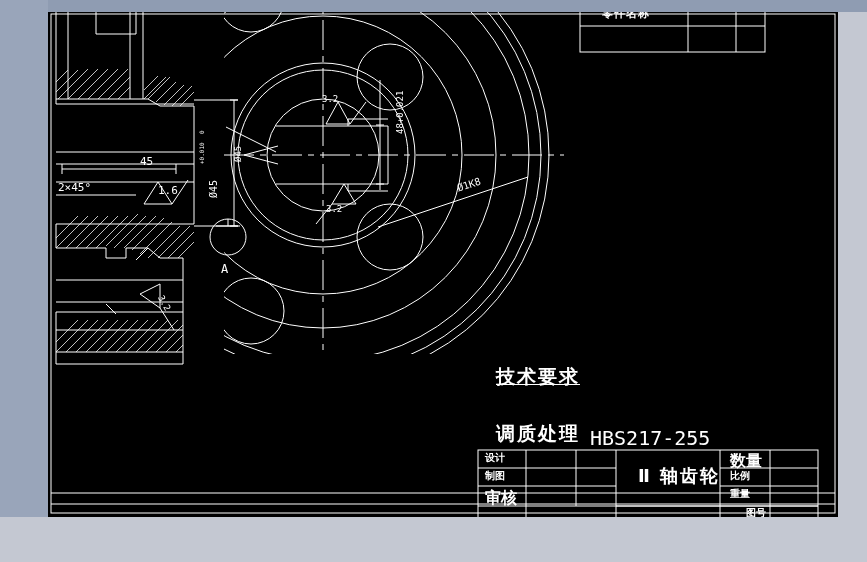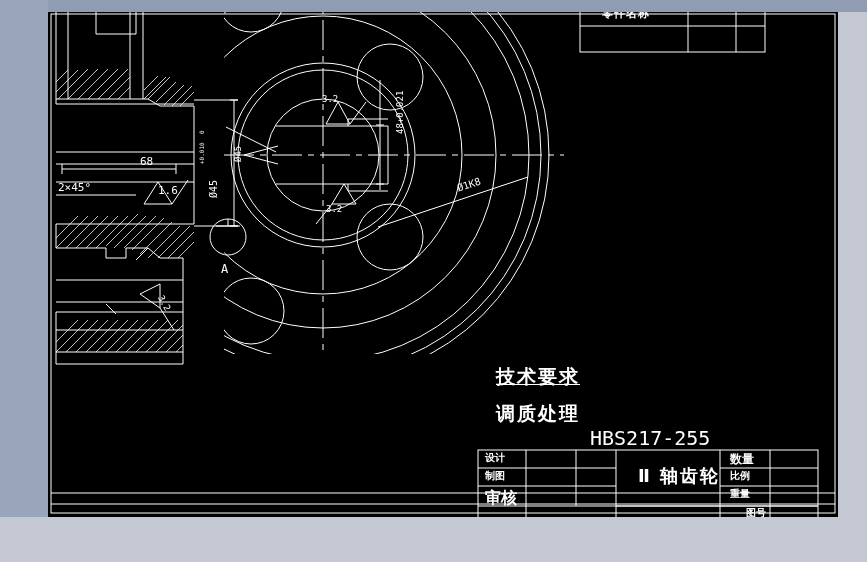--- a/index.html
+++ b/index.html
@@ -272,21 +272,21 @@
           <path d="M430 494 H770"></path>
 
           <path d="M672 456 H770"></path>
           <path d="M672 474 H770"></path>
           <path d="M568 494 H770"></path>
         </g>
 
       </g>
     </svg>
 
-    <div class="cad-t" style="left:92px;top:144px;font-size:11px;">68</div>
+    <div class="cad-t" style="left:92px;top:144px;font-size:11px;">45</div>
 
     <div class="cad-t" style="left:10px;top:170px;font-size:11px;">2×45°</div>
 
     <div class="cad-t" style="left:110px;top:173px;font-size:11px;">1.6</div>
 
     <div style="position:absolute;left:158px;top:100px;width:14px;height:110px;">
       <div class="cad-t" style="left:3px;top:86px;font-size:10px;transform:rotate(-90deg);transform-origin:left top;">Ø45</div>
       <div class="cad-t" style="left:-7px;top:52px;font-size:6px;transform:rotate(-90deg);transform-origin:left top;">+0.010</div>
       <div class="cad-t" style="left:-7px;top:22px;font-size:6px;transform:rotate(-90deg);transform-origin:left top;">0</div>
     </div>
@@ -299,30 +299,30 @@
 
     <div class="cad-t" style="left:278px;top:193px;font-size:9px;">3.2</div>
 
     <div class="cad-t" style="left:348px;top:122px;font-size:9px;transform:rotate(-90deg);transform-origin:left top;">48+0.021</div>
 
     <div class="cad-t" style="left:186px;top:150px;font-size:9px;transform:rotate(-90deg);transform-origin:left top;">Ø45</div>
 
     <div class="cad-t" style="left:408px;top:172px;font-size:10px;transform:rotate(-18deg);transform-origin:left top;">Ø1K8</div>
 
     <div class="cad-t cn" style="left:448px;top:355px;font-size:19px;letter-spacing:2px;text-decoration:underline;">技术要求</div>
-    <div class="cad-t cn" style="left:448px;top:392px;font-size:19px;letter-spacing:2px;">调质处理</div>
+    <div class="cad-t cn" style="left:448px;top:412px;font-size:19px;letter-spacing:2px;">调质处理</div>
     <div class="cad-t" style="left:542px;top:416px;font-size:20px;">HBS217-255</div>
 
     <div class="cad-t cn" style="left:437px;top:441px;font-size:10px;">设计</div>
     <div class="cad-t cn" style="left:437px;top:459px;font-size:10px;">制图</div>
     <div class="cad-t cn" style="left:437px;top:478px;font-size:16px;">审核</div>
 
     <div class="cad-t cn" style="left:590px;top:455px;font-size:18px;letter-spacing:2px;">Ⅱ 轴齿轮</div>
 
-    <div class="cad-t cn" style="left:682px;top:441px;font-size:12px;">数量</div>
+    <div class="cad-t cn" style="left:682px;top:441px;font-size:16px;">数量</div>
     <div class="cad-t cn" style="left:682px;top:459px;font-size:10px;">比例</div>
     <div class="cad-t cn" style="left:682px;top:477px;font-size:10px;">重量</div>
     <div class="cad-t cn" style="left:682px;top:496px;font-size:10px;margin-left:16px;">图号</div>
 
     <div class="cad-t cn" style="left:554px;top:-4px;font-size:11px;letter-spacing:1px;">零件名称</div>
 
   </div>
 </div>
 
 </body></html>

